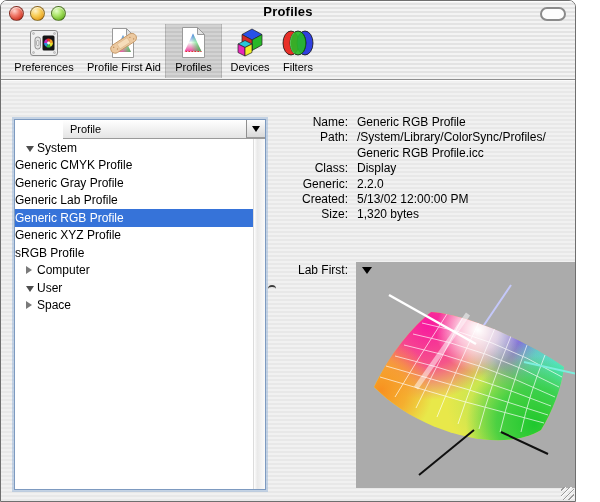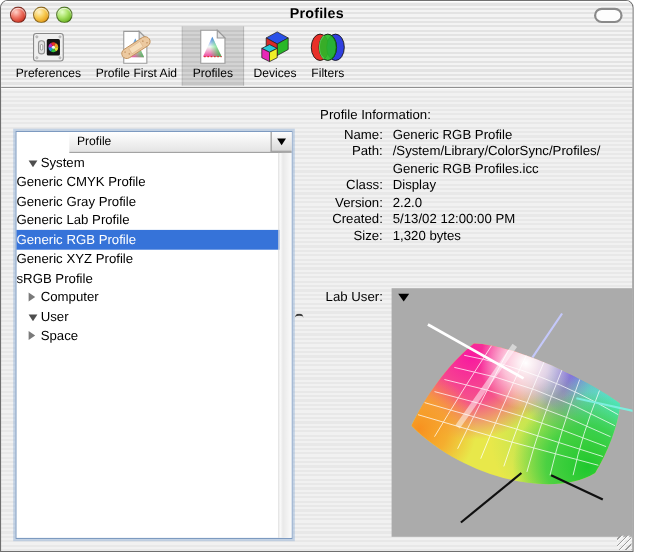--- a/index.html
+++ b/index.html
@@ -255,54 +255,53 @@
             <span class="closed"></span>
           </span>
         <span>Space</span>
       </div>
     </div>
     <div class="scroll-track"></div>
   </div>
 
   <div class="splitter"></div>
 
-  <div class="right-heading">Profile Information:</div>
 
   <div class="fields">
     <div class="frow">
       <span class="flabel">Name:</span>
       <span class="fvalue">Generic RGB Profile</span>
     </div>
     <div class="frow">
       <span class="flabel">Path:</span>
       <span class="fvalue">/System/Library/ColorSync/Profiles/</span>
     </div>
     <div class="frow">
       <span class="flabel"></span>
-      <span class="fvalue">Generic RGB Profiles.icc</span>
+      <span class="fvalue">Generic RGB Profile.icc</span>
     </div>
     <div class="frow">
       <span class="flabel">Class:</span>
       <span class="fvalue">Display</span>
     </div>
     <div class="frow">
-      <span class="flabel">Version:</span>
+      <span class="flabel">Generic:</span>
       <span class="fvalue">2.2.0</span>
     </div>
     <div class="frow">
       <span class="flabel">Created:</span>
       <span class="fvalue">5/13/02 12:00:00 PM</span>
     </div>
     <div class="frow">
       <span class="flabel">Size:</span>
       <span class="fvalue">1,320 bytes</span>
     </div>
   </div>
 
-  <div class="labplot-label">Lab User:</div>
+  <div class="labplot-label">Lab First:</div>
 
   <div class="plot">
     <svg width="226" height="226" viewBox="0 0 226 226">
       <defs>
         <clipPath id="surf">
           <path d="M18,125 C30,100 50,70 75,50 C110,52 170,78 208,105 C206,125 196,150 185,168 C145,192 65,172 18,125 Z"></path>
         </clipPath>
         <radialGradient id="gB" cx="168" cy="78" r="58" gradientUnits="userSpaceOnUse">
           <stop offset="0" stop-color="#8070e0"></stop>
             <stop offset="0.6" stop-color="#8070e0" stop-opacity="0.7"></stop>

